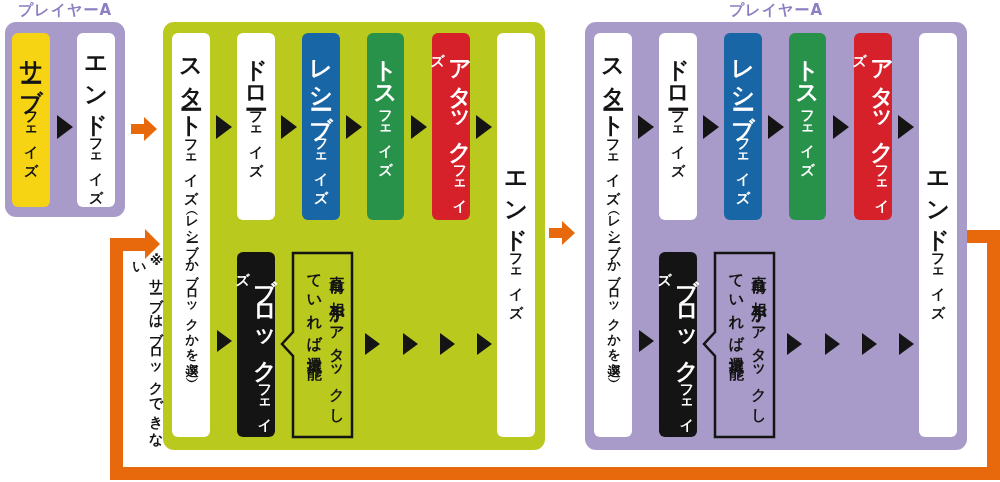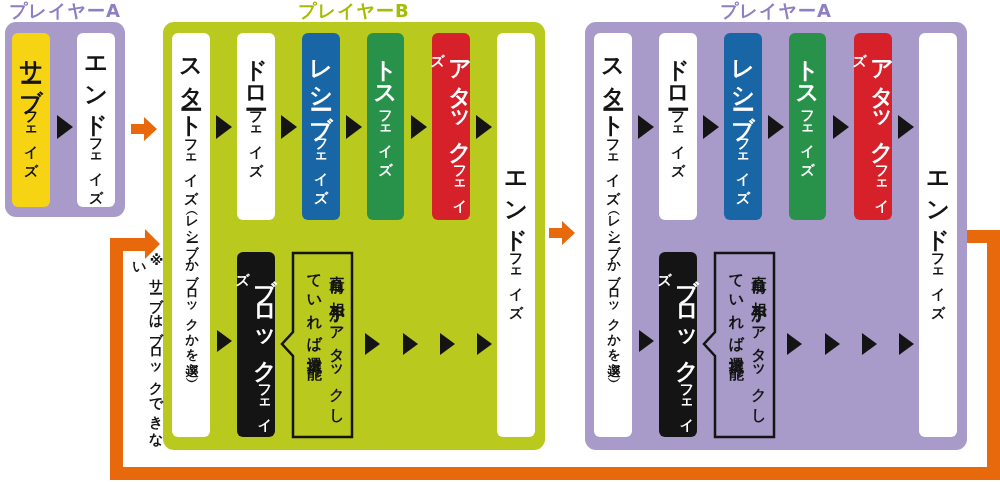--- a/index.html
+++ b/index.html
@@ -1,21 +1,21 @@
 <!DOCTYPE html>
 <html style="--purple_bg: #a89bc9; --purple_title: #8e7ec2; --lime_bg: #b9c91e; --lime_title: #a5bd00; --yellow: #f6d413; --blue: #1866a5; --green: #28914a; --red: #d6212b; --orange: #e8690c; --ink: #141414;"><head>
 <meta charset="utf-8">
 <style>
   html,body{margin:0;padding:0;background:#fff;}
   .stage{
     position:relative;width:1000px;height:482px;background:#fff;
     font-family:"DejaVu Sans",sans-serif;overflow:hidden;
   }
   .title{
-    position:absolute;top:0;height:21px;font-size:18px;font-weight:bold;
+    position:absolute;top:0;height:21px;font-size:15px;font-weight:bold;
     text-align:center;letter-spacing:1px;line-height:21px;
   }
   .t-purple{color:var(--purple_title,#8e7ec2);}
   .t-lime{color:var(--lime_title,#a5bd00);}
   .pbox{position:absolute;border-radius:11px;}
   .bg-purple{background:var(--purple_bg,#a89bc9);}
   .bg-lime{background:var(--lime_bg,#b9c91e);}
   .phase{
     position:absolute;border-radius:6px;display:flex;flex-direction:column;align-items:center;
   }
@@ -60,21 +60,20 @@
     position:absolute;writing-mode:vertical-rl;text-orientation:mixed;
     font-weight:bold;color:#141414;font-size:14px;letter-spacing:1px;line-height:1.2;
   }
 </style>
 </head>
 <body>
 
 <div class="stage">
 
   <div class="title t-purple" style="left:5px;width:120px;">プレイヤーA</div>
-  <div class="title t-lime" style="left:163px;width:382px;">プレイヤーB</div>
   <div class="title t-purple" style="left:585px;width:382px;">プレイヤーA</div>
 
   <div class="pbox bg-purple" style="left:5px;top:22px;width:120px;height:195px;">
     <div class="phase c-yellow" style="left:7px;top:11px;width:38px;height:174px;">
       <div class="vtext"><span class="main">サーブ</span><span class="suffix">フェイズ</span></div>
     </div>
     <div class="tri" style="left:52px;top:93px;"></div>
     <div class="phase c-white" style="left:72px;top:11px;width:38px;height:174px;">
       <div class="vtext"><span class="main">エンド</span><span class="suffix">フェイズ</span></div>
     </div>

